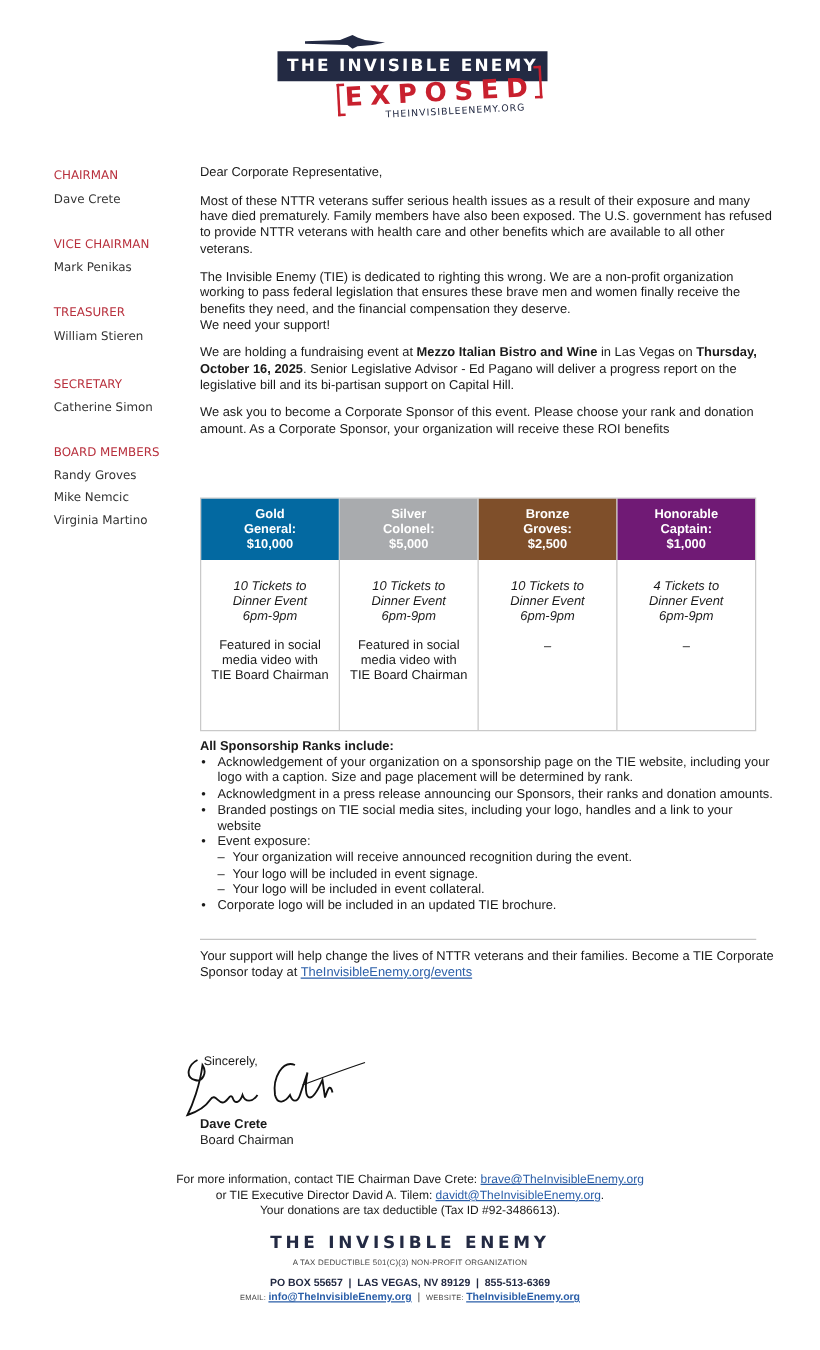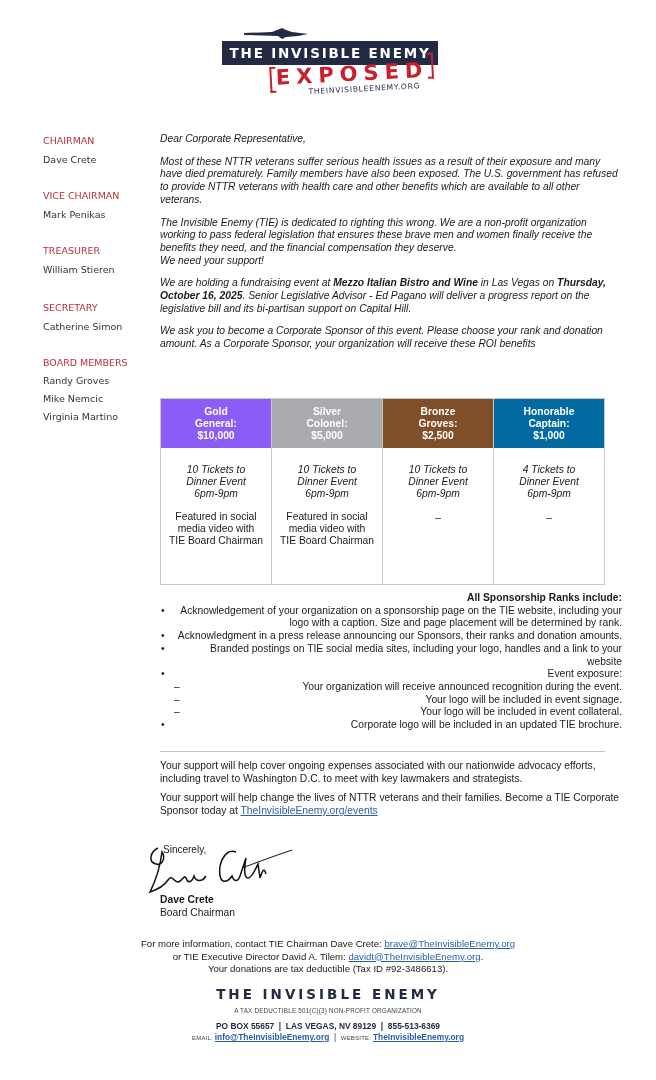--- a/index.html
+++ b/index.html
@@ -20,39 +20,39 @@
   .logo .exposed .url { position: absolute; left: 36px; top: 24px; font-size: 7.5px; color: #232a43; letter-spacing: 0.8px; white-space: nowrap; font-family: "DejaVu Sans", sans-serif; }
 
   
   .sidebar { position: absolute; left: 43px; top: 134px; width: 110px; font-family: "DejaVu Sans", sans-serif; }
   .sidebar .role { color: #b8303d; font-size: 9.5px; line-height: 14px; }
   .sidebar .name { color: #333; font-size: 9.5px; line-height: 14px; margin-top: 5px; }
   .sidebar .group { margin-bottom: 22px; }
   .sidebar .group.members .name { margin-top: 4px; }
 
   
-  .letter { position: absolute; left: 160px; top: 133px; width: 462px; font-size: 10.3px; line-height: 12.7px; color: #1a1a1a; font-style: italic; }
+  .letter { position: absolute; left: 160px; top: 133px; width: 462px; font-size: 10.3px; line-height: 12.7px; color: #1a1a1a; }
   .letter p { margin-bottom: 10px; }
   .letter .salutation { margin-bottom: 10px; }
   .letter b { font-weight: bold; }
 
   
   .tiers { position: absolute; left: 160px; top: 398px; width: 445px; height: 187px; display: flex;
            border: 1px solid #c9c9c9; }
   .tier { flex: 1; display: flex; flex-direction: column; border-right: 1px solid #c9c9c9; }
   .tier:last-child { border-right: none; }
   .tier .head { height: 49px; display: flex; align-items: center; justify-content: center; text-align: center;
                 color: #fff; font-weight: bold; font-size: 10.3px; line-height: 12px; }
   .tier .head span { display: block; }
   .tier .body { flex: 1; text-align: center; font-size: 10.3px; line-height: 12px; padding-top: 16px; color: #1a1a1a; }
   .tier .body .perk1 { margin-bottom: 11px; font-style: italic; }
   .tier .body .dash { margin-top: 12px; }
 
   
-  .benefits { position: absolute; left: 160px; top: 592px; width: 462px; font-size: 10.3px; line-height: 12.7px; text-align: right; }
+  .benefits { position: absolute; left: 160px; top: 592px; width: 462px; font-size: 10.3px; line-height: 12.7px; }
   .benefits h3 { font-size: 10.3px; font-weight: bold; line-height: 12.7px; }
   .benefits ul { list-style: none; }
   .benefits li { position: relative; padding-left: 14px; }
   .benefits li::before { content: "\2022"; position: absolute; left: 1px; top: 0; }
   .benefits li.sub { padding-left: 26px; }
   .benefits li.sub::before { content: "\2013"; left: 14px; }
   .divider { position: absolute; left: 160px; top: 751px; width: 445px; height: 1px; background: #c4c4c4; }
 
   
   .closing { position: absolute; left: 160px; top: 760px; width: 462px; font-size: 10.3px; line-height: 12.7px; }
@@ -123,21 +123,21 @@
   <p>
     <span>The Invisible Enemy (TIE) is dedicated to righting this wrong. We are a non-profit organization working to pass federal legislation that ensures these brave men and women finally receive the benefits they need, and the financial compensation they deserve.</span><br>
     <span>We need your support!</span>
   </p>
   <p><span>We are holding a fundraising event at </span><b>Mezzo Italian Bistro and Wine</b><span> in Las Vegas on </span><b>Thursday, October 16, 2025</b><span>. Senior Legislative Advisor - Ed Pagano will deliver a progress report on the legislative bill and its bi-partisan support on Capital Hill.</span></p>
   <p>We ask you to become a Corporate Sponsor of this event. Please choose your rank and donation amount. As a Corporate Sponsor, your organization will receive these ROI benefits</p>
 </div>
 
 <div class="tiers">
   <div class="tier">
-    <div class="head" style="background: #8b5cf6;">
+    <div class="head" style="background: #0369a1;">
       <div>
           <span>Gold</span>
           <span>General:</span>
           <span>$10,000</span>
         </div>
     </div>
     <div class="body">
       <div class="perk1">
           <div>10 Tickets to</div>
           <div>Dinner Event</div>
@@ -182,21 +182,21 @@
     <div class="body">
       <div class="perk1">
           <div>10 Tickets to</div>
           <div>Dinner Event</div>
           <div>6pm-9pm</div>
         </div>
       <div class="dash">–</div>
     </div>
   </div>
   <div class="tier">
-    <div class="head" style="background: #0369a1;">
+    <div class="head" style="background: #701a75;">
       <div>
           <span>Honorable</span>
           <span>Captain:</span>
           <span>$1,000</span>
         </div>
     </div>
     <div class="body">
       <div class="perk1">
           <div>4 Tickets to</div>
           <div>Dinner Event</div>
@@ -216,21 +216,20 @@
     <li>Event exposure:</li>
     <li class="sub">Your organization will receive announced recognition during the event.</li>
     <li class="sub">Your logo will be included in event signage.</li>
     <li class="sub">Your logo will be included in event collateral.</li>
     <li>Corporate logo will be included in an updated TIE brochure.</li>
   </ul>
 </div>
 <div class="divider"></div>
 
 <div class="closing">
-  <p>Your support will help cover ongoing expenses associated with our nationwide advocacy efforts, including travel to Washington D.C. to meet with key lawmakers and strategists.</p>
   <p><span>Your support will help change the lives of NTTR veterans and their families. Become a TIE Corporate Sponsor today at </span><a href="#">TheInvisibleEnemy.org/events</a></p>
 </div>
 <div class="sincerely">Sincerely,</div>
 <svg class="signature" viewBox="0 0 150 58">
   <path d="M12 10 C4 14 2 24 10 26 C16 28 20 20 16 14 C14 30 8 46 4 54 C10 52 18 48 22 42 C26 36 28 44 32 44 C36 44 38 36 40 40 C42 46 46 44 48 38 C50 44 56 44 60 38" fill="none" stroke="#111" stroke-width="1.5"></path>
   <path d="M90 14 C80 10 72 24 74 38 C76 46 82 44 86 38 C88 44 92 44 94 38 C96 32 98 26 100 20 C98 30 98 40 102 40 C106 40 110 30 112 26 L114 40 C116 34 118 28 120 36" fill="none" stroke="#111" stroke-width="1.5"></path>
   <path d="M96 30 C112 24 128 18 146 12" fill="none" stroke="#111" stroke-width="1"></path>
 </svg>
 <div class="signer">
   <div class="sname">Dave Crete</div>

